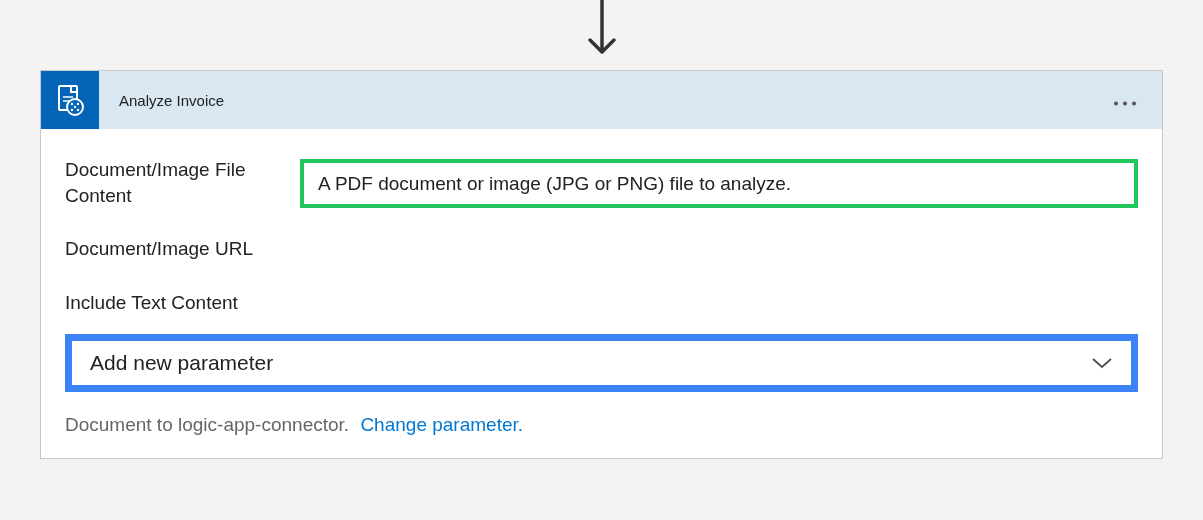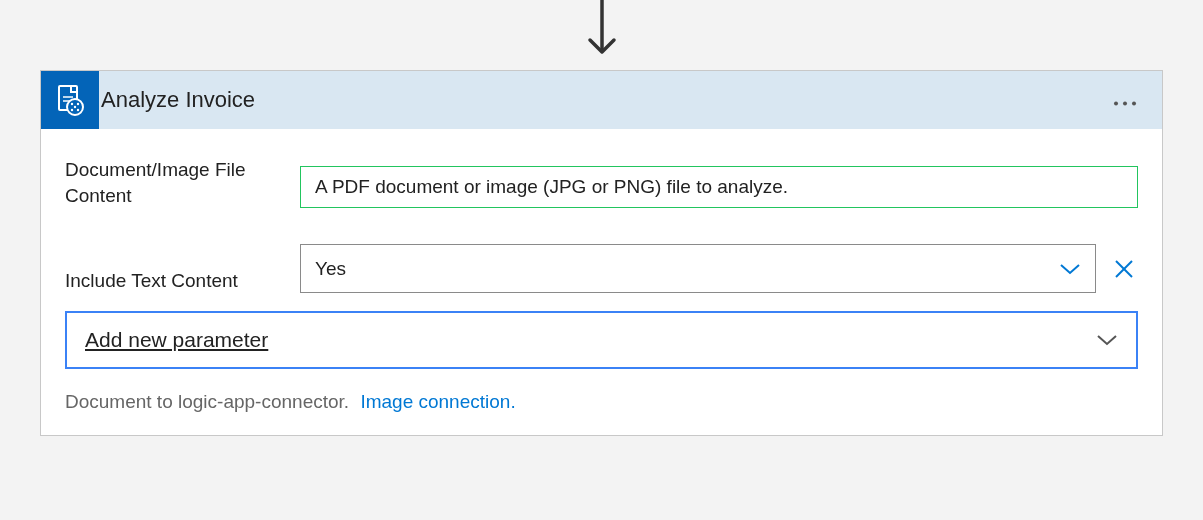--- a/index.html
+++ b/index.html
@@ -43,24 +43,24 @@
     .card-header-icon {
       width: 58px;
       height: 58px;
       background: #0364b8;
       display: flex;
       align-items: center;
       justify-content: center;
       flex-shrink: 0;
     }
     .card-title {
-      font-size: 22px;
+      font-size: 15px;
       font-weight: 400;
       color: #222;
-      padding-left: 2px;
+      padding-left: 20px;
     }
     .more-button {
       position: absolute;
       right: 22px;
       top: 50%;
       transform: translateY(-50%);
       cursor: pointer;
       color: #333;
       font-size: 20px;
       letter-spacing: 3px;
@@ -84,22 +84,22 @@
       flex-shrink: 0;
     }
     .field-input-wrap {
       flex: 1;
       display: flex;
       align-items: center;
       gap: 14px;
     }
     .field-input {
       flex: 1;
-      height: 42px;
-      border: 1px solid #22c55e;
+      height: 49px;
+      border: 4px solid #22c55e;
       font-size: 19px;
       color: #222;
       padding: 0 14px;
       background: #fff;
       font-family: inherit;
     }
     .field-input::placeholder {
       color: #222;
     }
     .select-wrap {
@@ -135,30 +135,29 @@
       cursor: pointer;
       color: #0078d4;
     }
     .add-param-row {
       margin-top: 4px;
       margin-bottom: 16px;
     }
     .add-param {
       width: 100%;
       height: 58px;
-      border: 2px solid #3b82f6;
+      border: 7px solid #3b82f6;
       font-size: 21px;
       color: #222;
       padding: 8px 18px;
       background: #fff;
       display: flex;
       align-items: center;
       justify-content: space-between;
       cursor: pointer;
-      text-decoration: underline;
     }
     .footer-row {
       padding: 6px 0 22px 0;
       font-size: 19px;
       color: #666;
     }
     .footer-link {
       color: #0078d4;
       cursor: pointer;
       margin-left: 6px;
@@ -205,54 +204,37 @@
   <div class="card-body">
 
     <div class="field-row">
       <div class="field-label">Document/Image File Content</div>
       <div class="field-input-wrap">
         <input type="text" class="field-input" placeholder="A PDF document or image (JPG or PNG) file to analyze." style="">
       </div>
     </div>
 
     <div class="field-row">
+      <div class="field-label">Document/Image URL</div>
     </div>
 
     <div class="field-row">
       <div class="field-label">Include Text Content</div>
-      <div class="field-input-wrap">
-        <div class="select-wrap">
-          <div class="select-input">
-            <span>Yes</span>
-            <span class="chevron-down">
-              <svg width="22" height="14" viewBox="0 0 22 14">
-                <polyline points="2,3 11,11 20,3" fill="none" stroke="#0078d4" stroke-width="2"></polyline>
-              </svg>
-            </span>
-          </div>
-        </div>
-        <div class="clear-btn">
-          <svg width="24" height="24" viewBox="0 0 24 24">
-            <line x1="4" y1="4" x2="20" y2="20" stroke="#0078d4" stroke-width="2"></line>
-            <line x1="20" y1="4" x2="4" y2="20" stroke="#0078d4" stroke-width="2"></line>
-          </svg>
-        </div>
-      </div>
     </div>
 
     <div class="add-param-row">
       <div class="add-param">
         <span>Add new parameter</span>
         <span class="chevron-down">
           <svg width="22" height="14" viewBox="0 0 22 14">
             <polyline points="2,3 11,11 20,3" fill="none" stroke="#555" stroke-width="2"></polyline>
           </svg>
         </span>
       </div>
     </div>
 
     <div class="footer-row">
       <span>Document to logic-app-connector.</span>
-      <span class="footer-link">Image connection.</span>
+      <span class="footer-link">Change parameter.</span>
     </div>
 
   </div>
 </div>
 
 </body></html>

